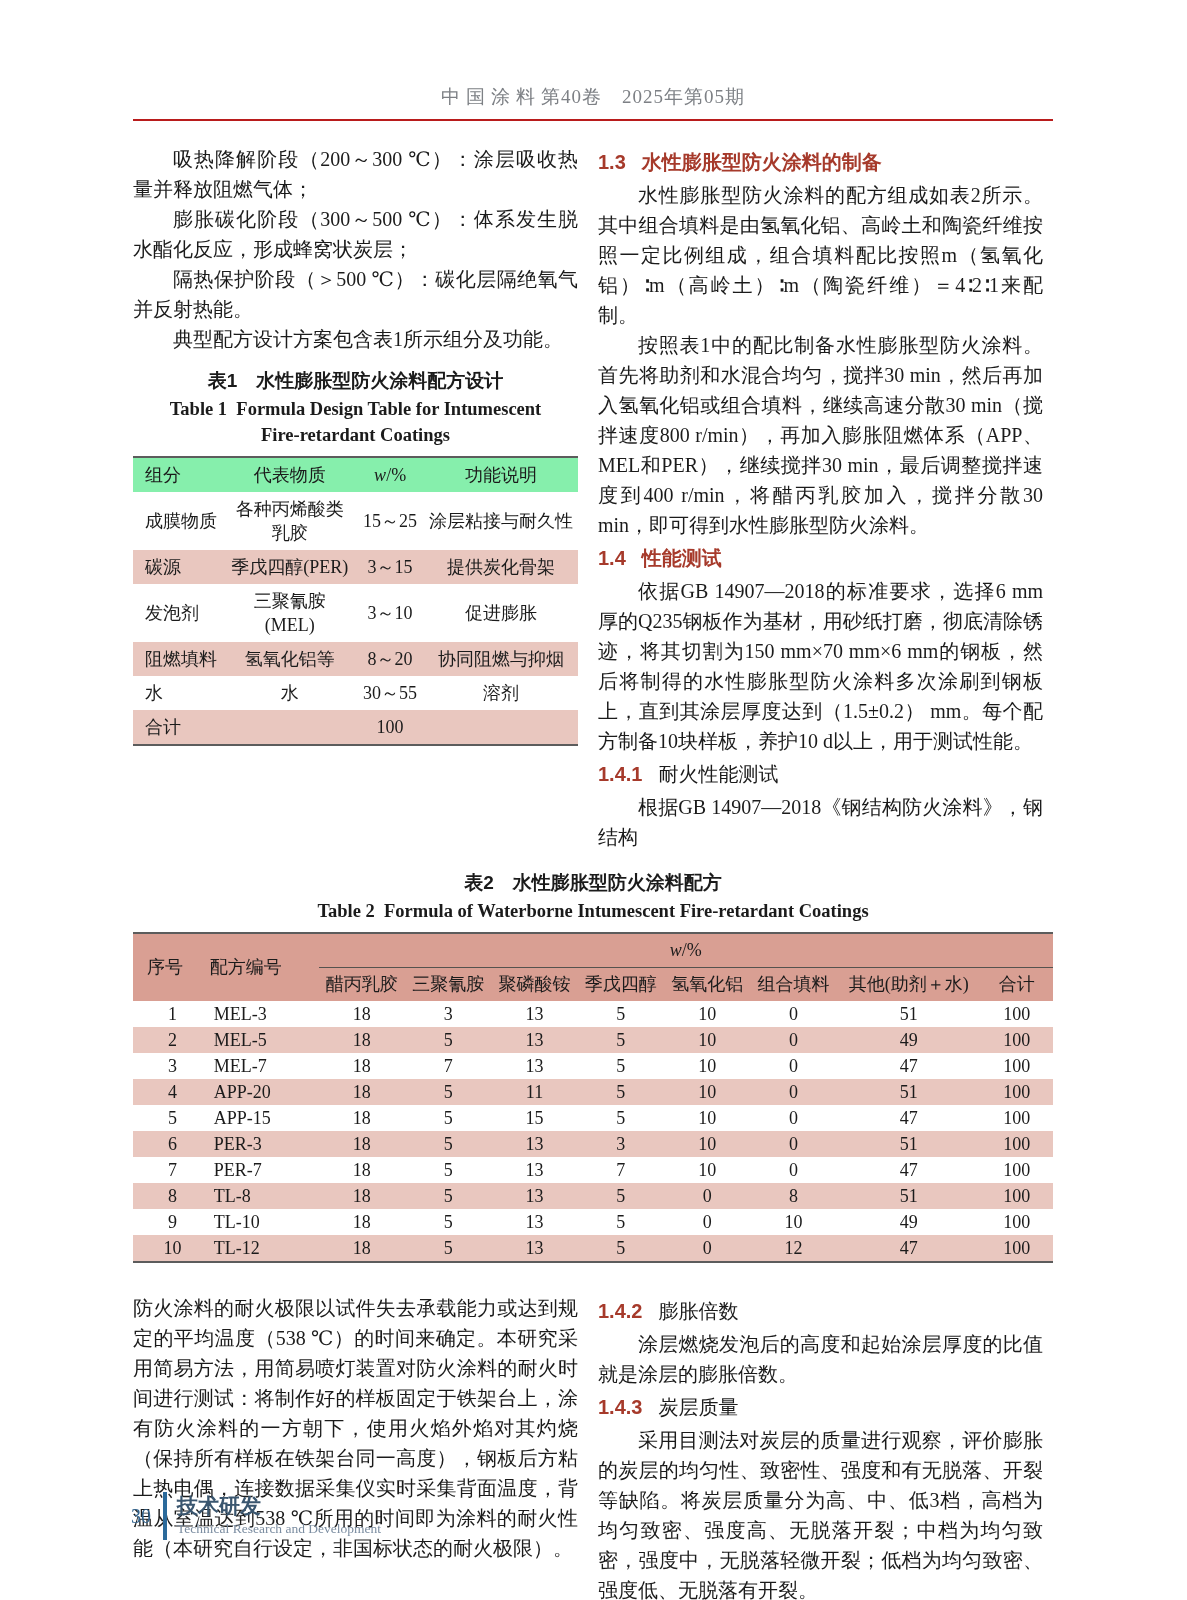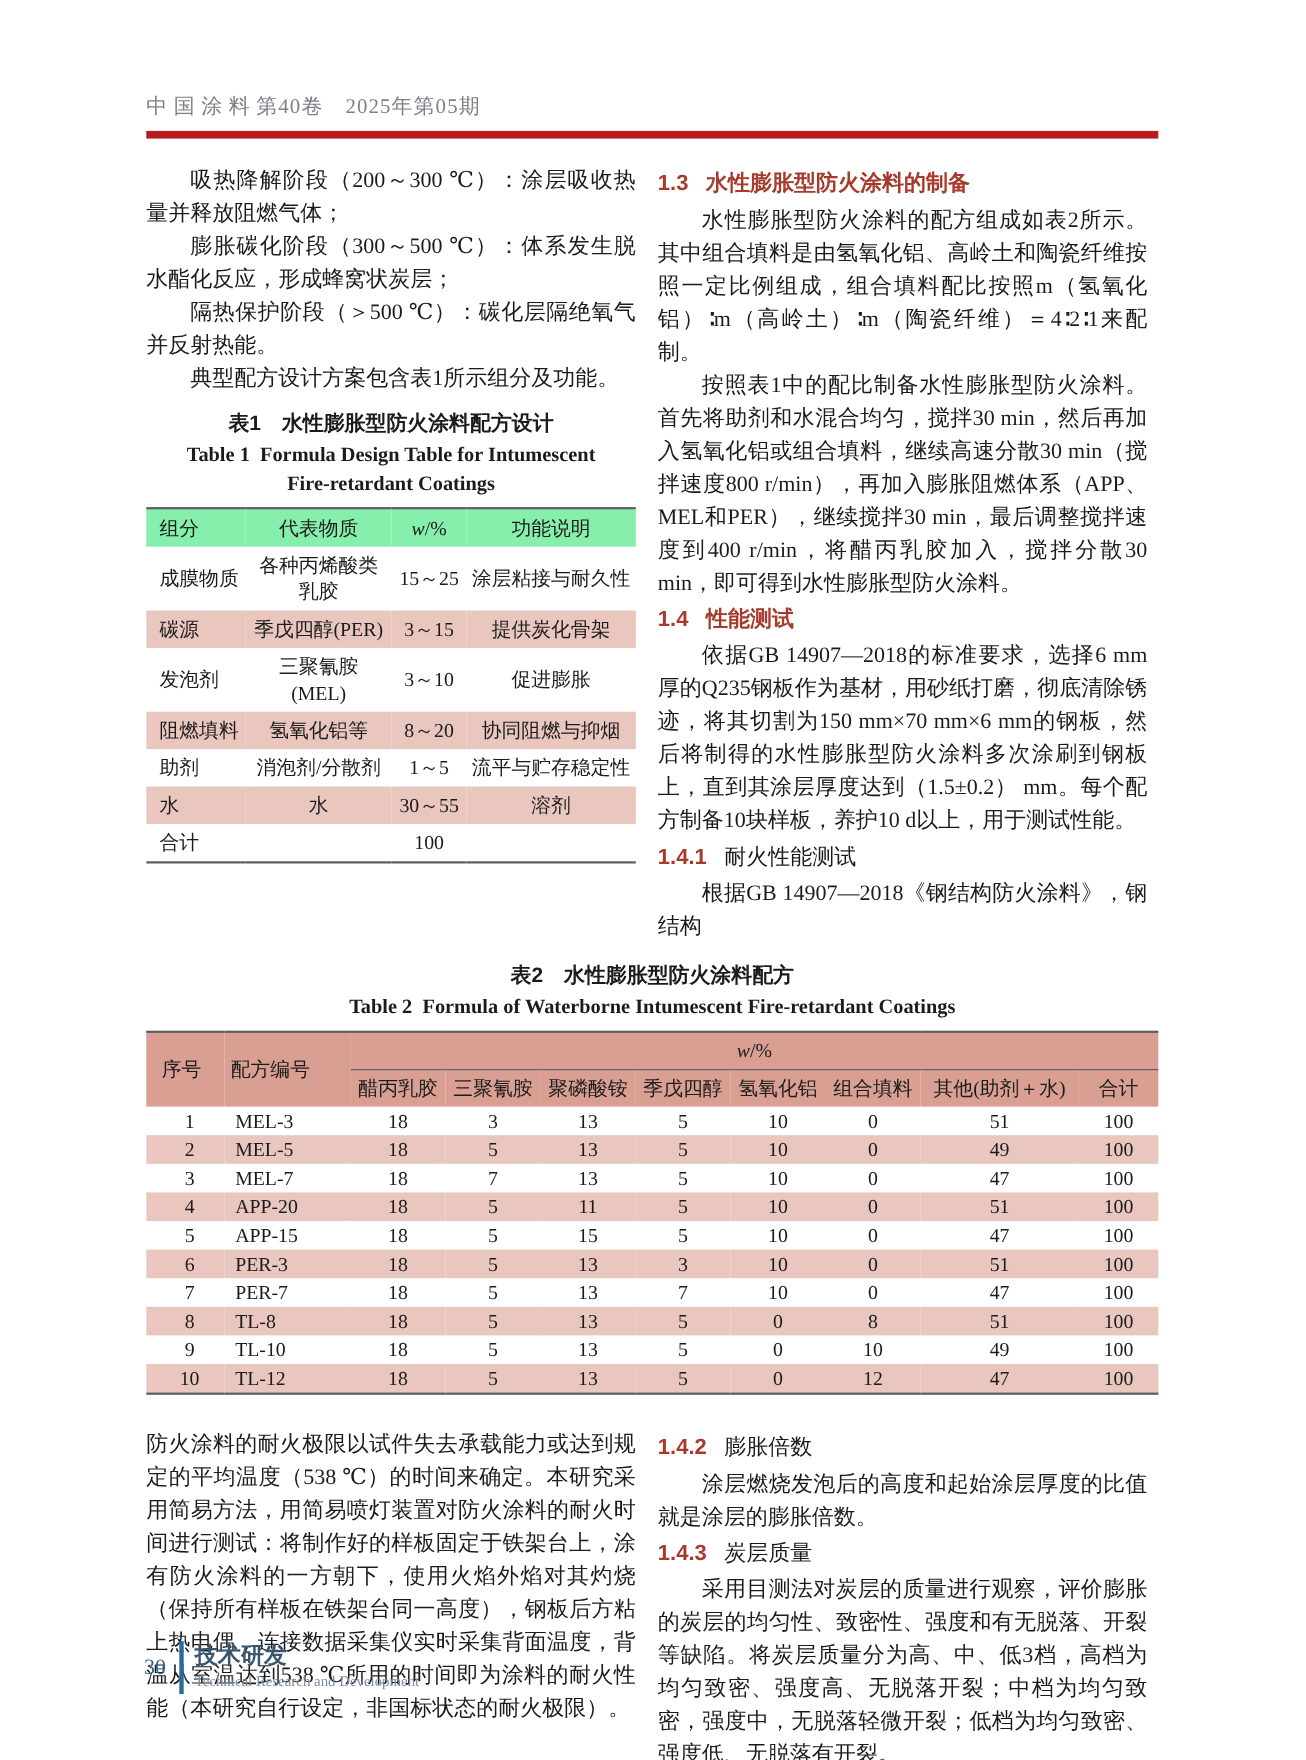--- a/index.html
+++ b/index.html
@@ -4,22 +4,22 @@
 <style>
   html,body{margin:0;padding:0;}
   body{
     width:1187px;height:1600px;background:#ffffff;position:relative;overflow:hidden;
     font-family:"Liberation Serif","DejaVu Serif",serif;color:#1b1b1b;
   }
   .page{padding:84px 134px 0 133px;}
 
   
   .page-header{
-    display:flex;justify-content:flex-start;align-items:flex-end;
-    font-size:19px;color:#7d8085;padding-bottom:9px;border-bottom:7px solid #b91c1c;
+    display:flex;justify-content:center;align-items:flex-end;
+    font-size:19px;color:#7d8085;padding-bottom:9px;border-bottom:2px solid #b91c1c;
   }
   .journal-name{letter-spacing:6px;}
   .issue-info{letter-spacing:1px;}
 
   
   .cols{display:flex;gap:20px;}
   .col{width:445px;}
   .top-cols{margin-top:23px;}
   .bottom-cols{margin-top:30px;}
 
@@ -125,26 +125,20 @@
             <td>3～10</td>
             <td>促进膨胀</td>
           </tr>
           <tr>
             <td>阻燃填料</td>
             <td class="pre">氢氧化铝等</td>
             <td>8～20</td>
             <td>协同阻燃与抑烟</td>
           </tr>
           <tr>
-            <td>助剂</td>
-            <td class="pre">消泡剂/分散剂</td>
-            <td>1～5</td>
-            <td>流平与贮存稳定性</td>
-          </tr>
-          <tr>
             <td>水</td>
             <td class="pre">水</td>
             <td>30～55</td>
             <td>溶剂</td>
           </tr>
           <tr>
             <td>合计</td>
             <td class="pre"></td>
             <td>100</td>
             <td></td>

